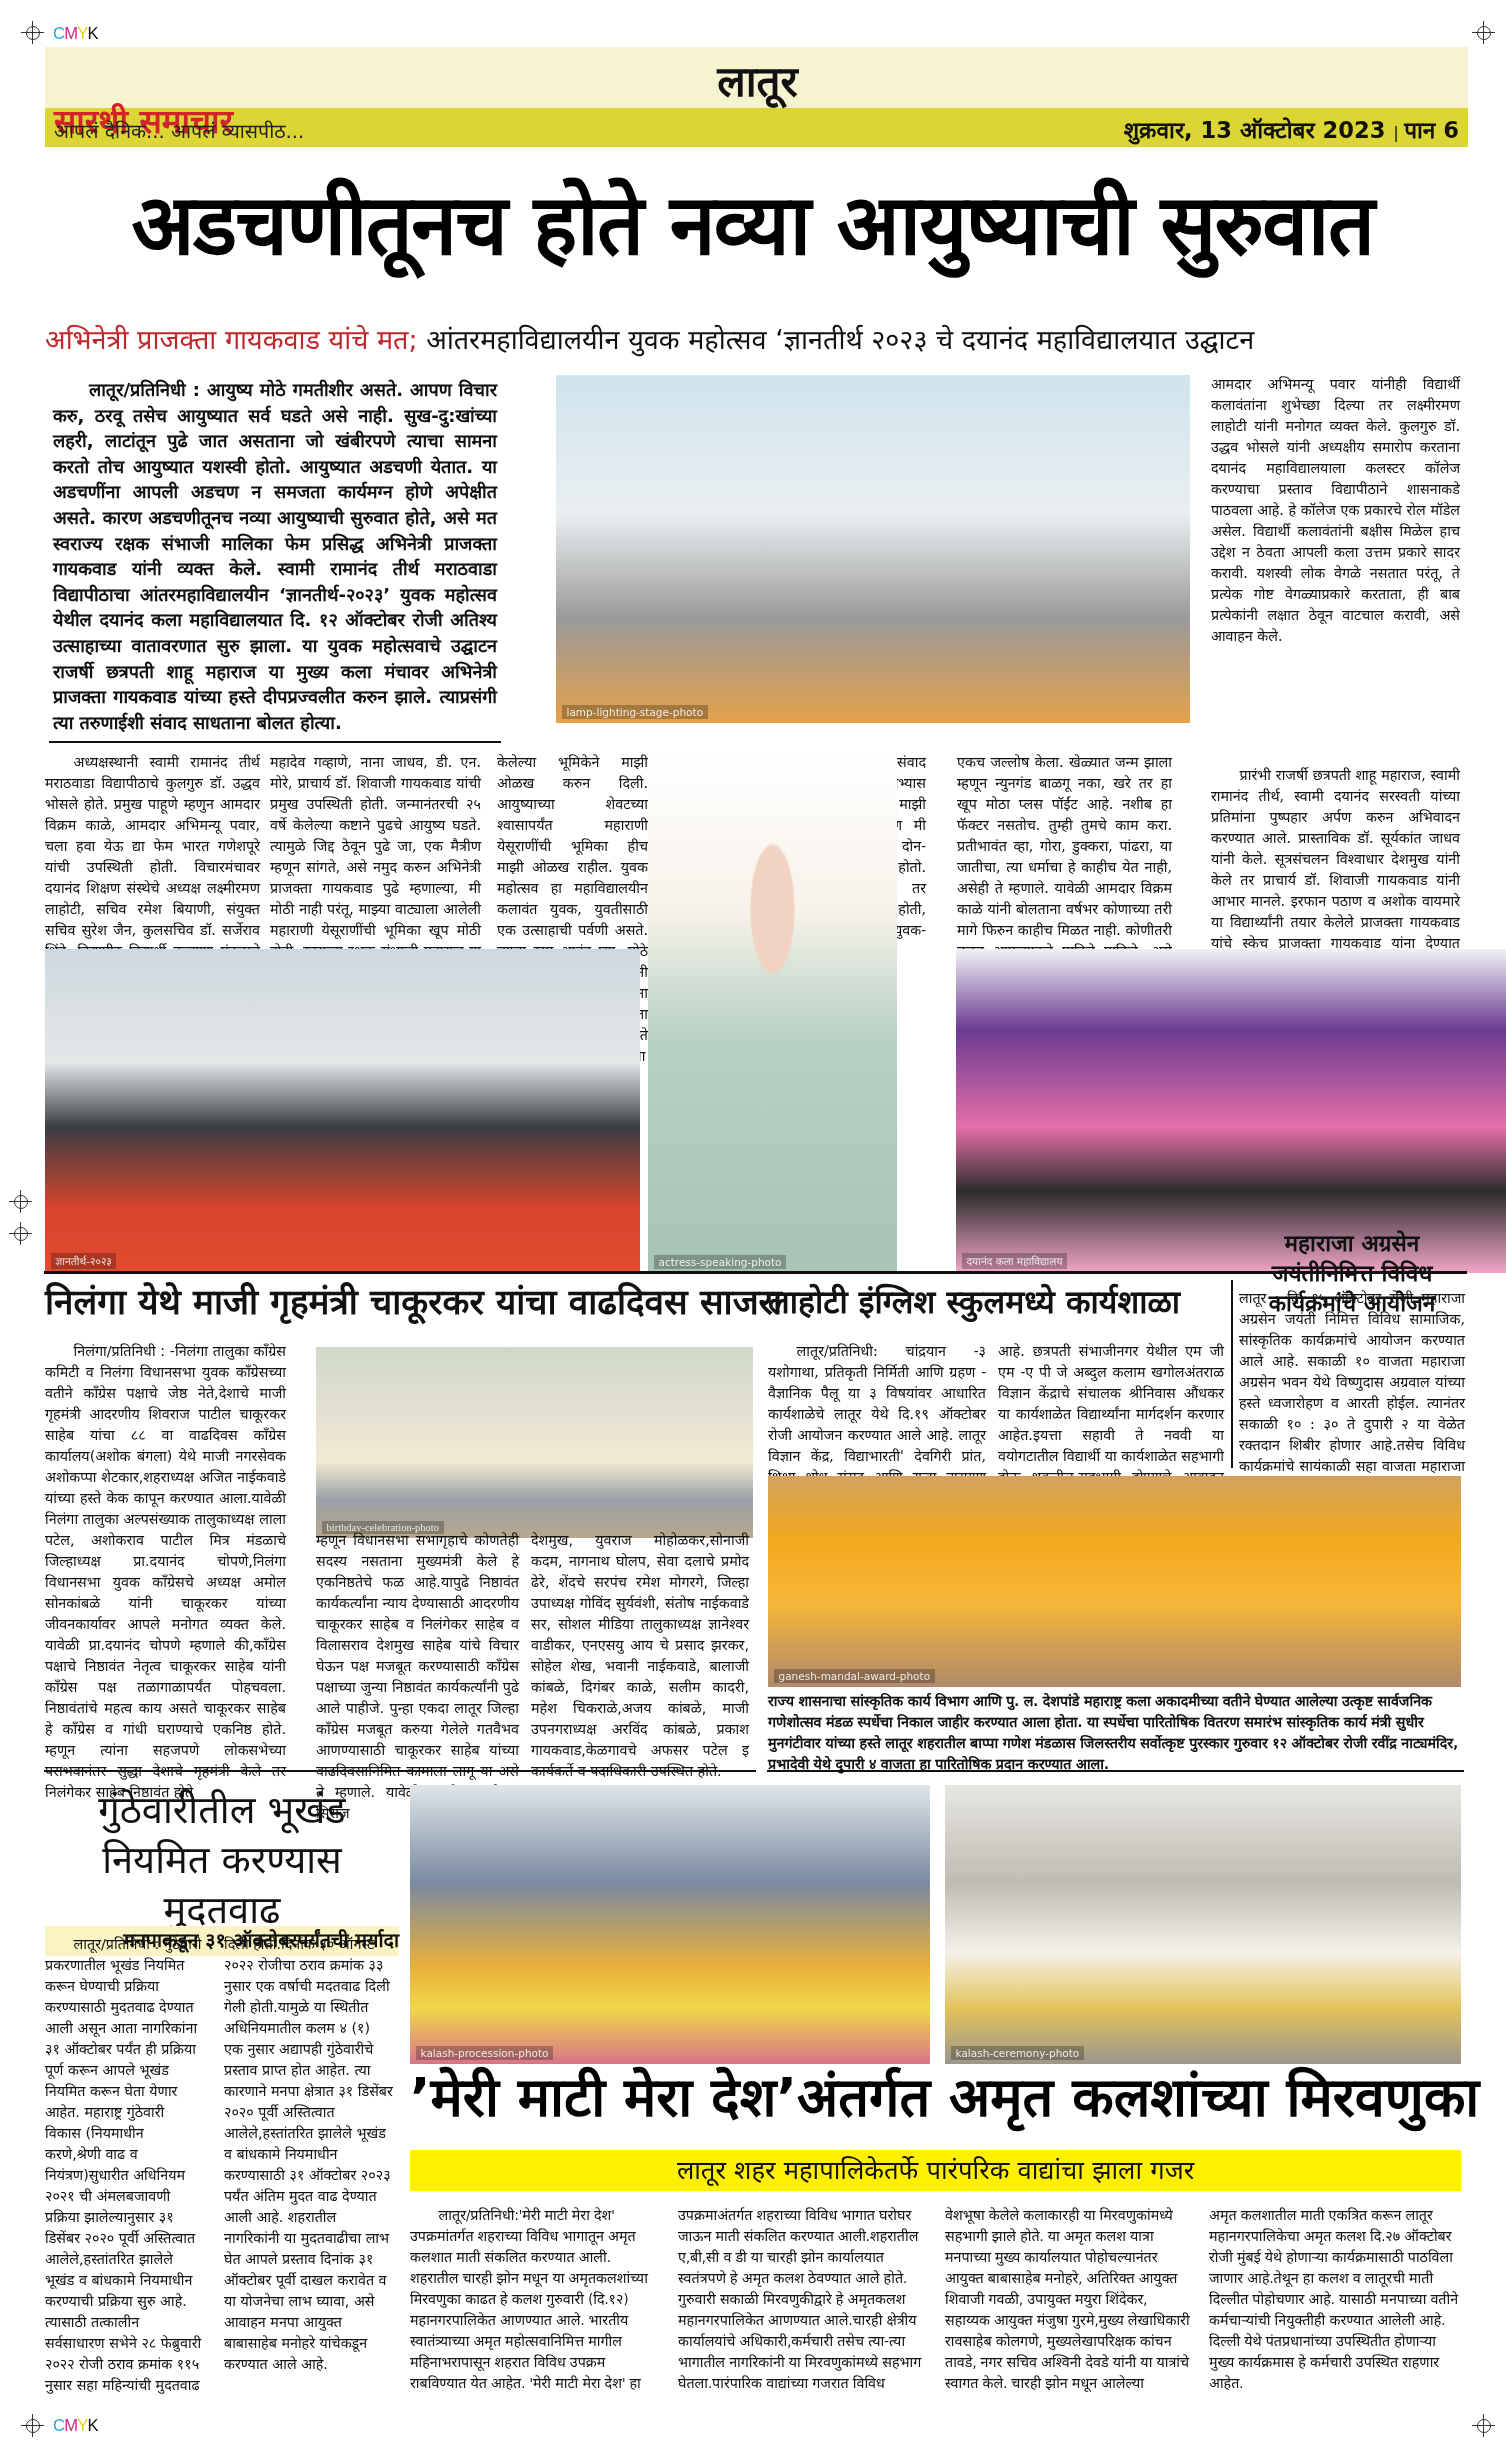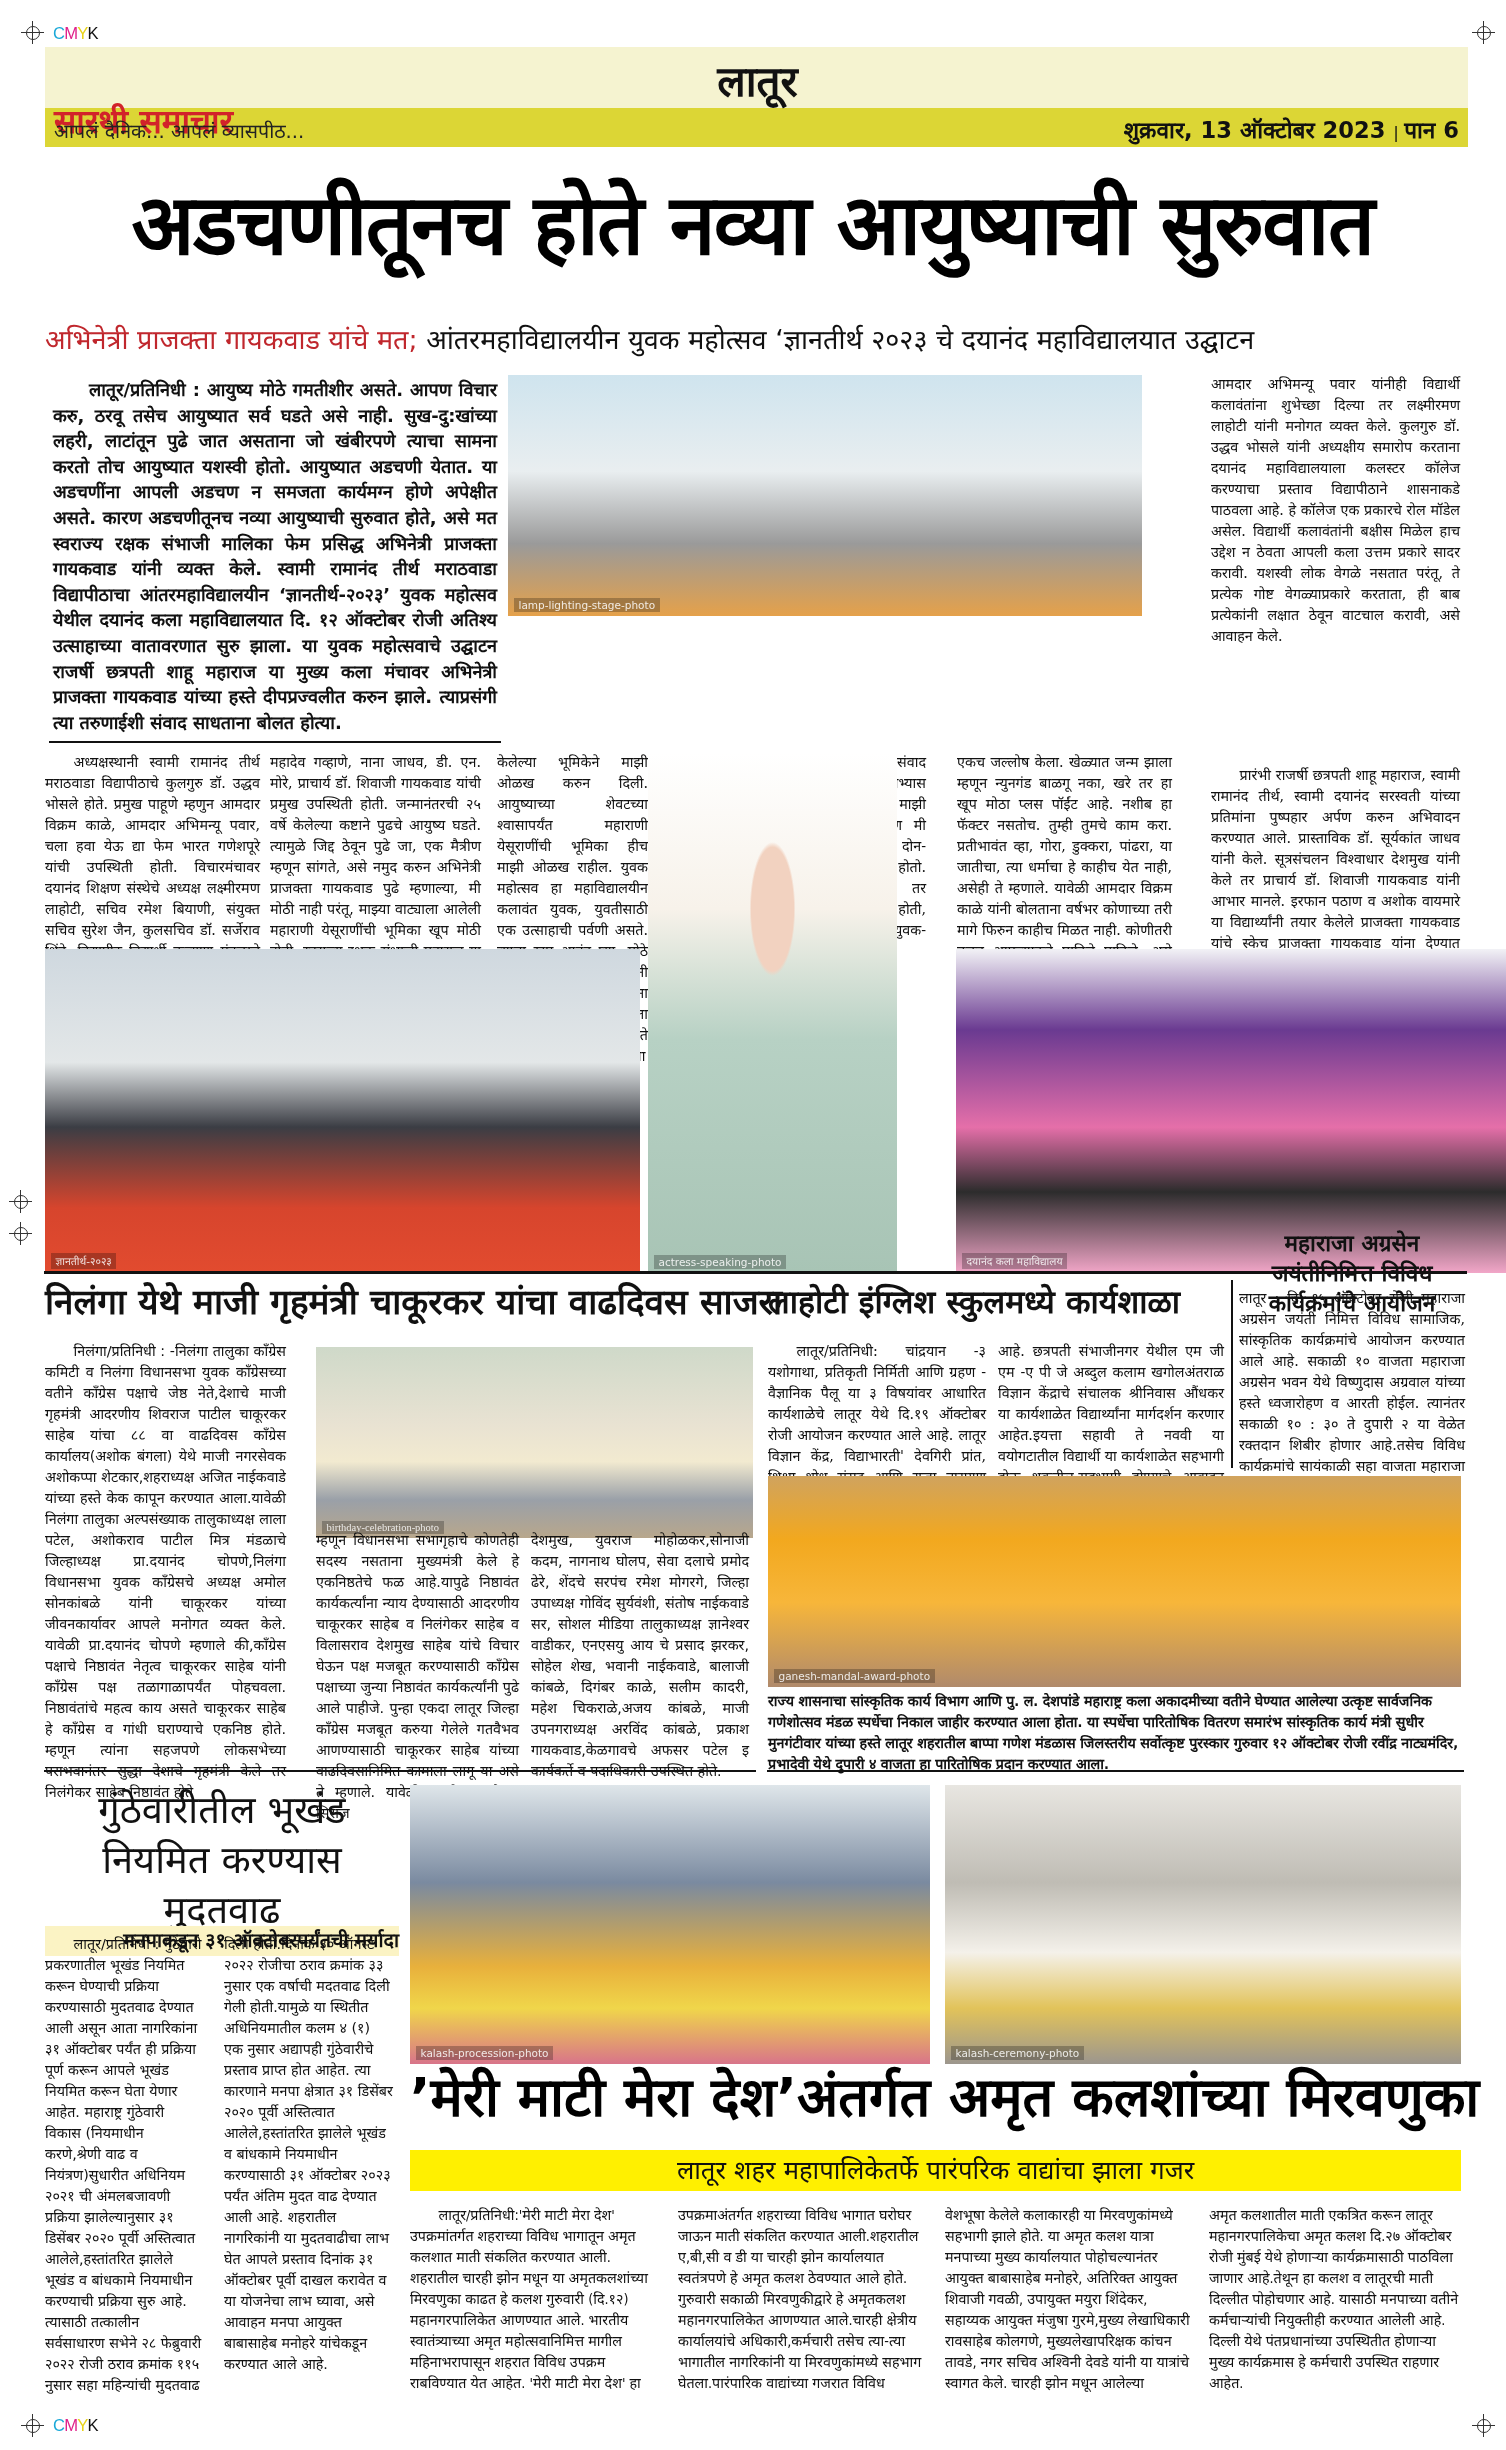--- a/index.html
+++ b/index.html
@@ -92,21 +92,21 @@
 
 <div class="abs headline">अडचणीतूनच होते नव्या आयुष्याची सुरुवात</div>
 <div class="abs subhead">
   <span class="red">अभिनेत्री प्राजक्ता गायकवाड यांचे मत;</span>
   <span class="blk">आंतरमहाविद्यालयीन युवक महोत्सव ‘ज्ञानतीर्थ २०२३ चे दयानंद महाविद्यालयात उद्घाटन</span>
 </div>
 
 <div class="abs lead indent" style="left:53px;top:377px;width:444px;text-align:justify;">लातूर/प्रतिनिधी : आयुष्य मोठे गमतीशीर असते. आपण विचार करु, ठरवू तसेच आयुष्यात सर्व घडते असे नाही. सुख-दु:खांच्या लहरी, लाटांतून पुढे जात असताना जो खंबीरपणे त्याचा सामना करतो तोच आयुष्यात यशस्वी होतो. आयुष्यात अडचणी येतात. या अडचणींना आपली अडचण न समजता कार्यमग्न होणे अपेक्षीत असते. कारण अडचणीतूनच नव्या आयुष्याची सुरुवात होते, असे मत स्वराज्य रक्षक संभाजी मालिका फेम प्रसिद्ध अभिनेत्री प्राजक्ता गायकवाड यांनी व्यक्त केले. स्वामी रामानंद तीर्थ मराठवाडा विद्यापीठाचा आंतरमहाविद्यालयीन ‘ज्ञानतीर्थ-२०२३’ युवक महोत्सव येथील दयानंद कला महाविद्यालयात दि. १२ ऑक्टोबर रोजी अतिश्य उत्साहाच्या वातावरणात सुरु झाला. या युवक महोत्सवाचे उद्घाटन राजर्षी छत्रपती शाहू महाराज या मुख्य कला मंचावर अभिनेत्री प्राजक्ता गायकवाड यांच्या हस्ते दीपप्रज्वलीत करुन झाले. त्याप्रसंगी त्या तरुणाईशी संवाद साधताना बोलत होत्या.</div>
 <div class="rule" style="left:49px;top:741px;width:452px;height:1.5px;"></div>
 
-<div class="photo ph-stage" style="left:508px;top:375px;width:634px;height:241px;text-decoration:underline;">
+<div class="photo ph-stage" style="left:556px;top:375px;width:634px;height:348px;text-decoration:underline;">
   <span class="ph-label">lamp-lighting-stage-photo</span>
 </div>
 
 <div class="abs text" style="left:1211px;top:374px;width:249px;">आमदार अभिमन्यू पवार यांनीही विद्यार्थी कलावंतांना शुभेच्छा दिल्या तर लक्ष्मीरमण लाहोटी यांनी मनोगत व्यक्त केले. कुलगुरु डॉ. उद्धव भोसले यांनी अध्यक्षीय समारोप करताना दयानंद महाविद्यालयाला कलस्टर कॉलेज करण्याचा प्रस्ताव विद्यापीठाने शासनाकडे पाठवला आहे. हे कॉलेज एक प्रकारचे रोल मॉडेल असेल. विद्यार्थी कलावंतांनी बक्षीस मिळेल हाच उद्देश न ठेवता आपली कला उत्तम प्रकारे सादर करावी. यशस्वी लोक वेगळे नसतात परंतू, ते प्रत्येक गोष्ट वेगळ्याप्रकारे करताता, ही बाब प्रत्येकांनी लक्षात ठेवून वाटचाल करावी, असे आवाहन केले.</div>
 <div class="abs text indent" style="left:1211px;top:765px;width:249px;">प्रारंभी राजर्षी छत्रपती शाहू महाराज, स्वामी रामानंद तीर्थ, स्वामी दयानंद सरस्वती यांच्या प्रतिमांना पुष्पहार अर्पण करुन अभिवादन करण्यात आले. प्रास्ताविक डॉ. सूर्यकांत जाधव यांनी केले. सूत्रसंचलन विश्वाधार देशमुख यांनी केले तर प्राचार्य डॉ. शिवाजी गायकवाड यांनी आभार मानले. इरफान पठाण व अशोक वायमारे या विद्यार्थ्यांनी तयार केलेले प्राजक्ता गायकवाड यांचे स्केच प्राजक्ता गायकवाड यांना देण्यात आले. यावेळी प्राचार्य डॉ. जयप्रकाश दरगड, प्राचार्य राजाराम पवार, डॉ. पुनम नाथानी, दिनानाथ भुतडा, विशाल लाहोटी, अजिक्य सोनवणे आदी उपस्थित होते.</div>
 
 <div class="abs text indent" style="left:45px;top:752px;width:215px;">अध्यक्षस्थानी स्वामी रामानंद तीर्थ मराठवाडा विद्यापीठाचे कुलगुरु डॉ. उद्धव भोसले होते. प्रमुख पाहूणे म्हणुन आमदार विक्रम काळे, आमदार अभिमन्यू पवार, चला हवा येऊ द्या फेम भारत गणेशपूरे यांची उपस्थिती होती. विचारमंचावर दयानंद शिक्षण संस्थेचे अध्यक्ष लक्ष्मीरमण लाहोटी, सचिव रमेश बियाणी, संयुक्त सचिव सुरेश जैन, कुलसचिव डॉ. सर्जेराव शिंदे, विद्यापीठ विद्यार्थी कल्याण मंडळाचे संचालक प्रा. डॉ. सूर्यकांत जाधव, नारायण चौधरी, डी.</div>
 <div class="abs text" style="left:270px;top:752px;width:211px;">महादेव गव्हाणे, नाना जाधव, डी. एन. मोरे, प्राचार्य डॉ. शिवाजी गायकवाड यांची प्रमुख उपस्थिती होती. जन्मानंतरची २५ वर्षे केलेल्या कष्टाने पुढचे आयुष्य घडते. त्यामुळे जिद्द ठेवून पुढे जा, एक मैत्रीण म्हणून सांगते, असे नमुद करुन अभिनेत्री प्राजक्ता गायकवाड पुढे म्हणाल्या, मी मोठी नाही परंतू, माझ्या वाट्याला आलेली महाराणी येसूराणींची भूमिका खूप मोठी होती. स्वराज्य रक्षक संभाजी महाराज या मालिकेत महाराणी येसूराणी यांची मी</div>
 <div class="abs text" style="left:497px;top:752px;width:151px;">केलेल्या भूमिकेने माझी ओळख करुन दिली. आयुष्याच्या शेवटच्या श्वासापर्यंत महाराणी येसूराणींची भूमिका हीच माझी ओळख राहील. युवक महोत्सव हा महाविद्यालयीन कलावंत युवक, युवतीसाठी एक उत्साहाची पर्वणी असते. त्याचा खूप आनंद घ्या, मोठे व्हा, अशा शुभेच्छाही त्यांनी कलावंत युवक-युवतींना दिल्या. यावेळी बोलताना चला हवा येऊ द्या फेम अभिनेते भारत गणेशपूरे यांनी आपल्या</div>
 <div class="abs text" style="left:783px;top:752px;width:143px;">वेगळ्या शैलीत संवाद साधला. मी अभ्यास करणारा, अशी माझी ओळख होती. कारण मी एका वर्षाचा अभ्यास दोन-दोन वर्षे करीत होतो. नापास नव्हे तर अभ्यासाचीच गोडी होती, असे म्हणताच युवक-युवतींनी</div>

